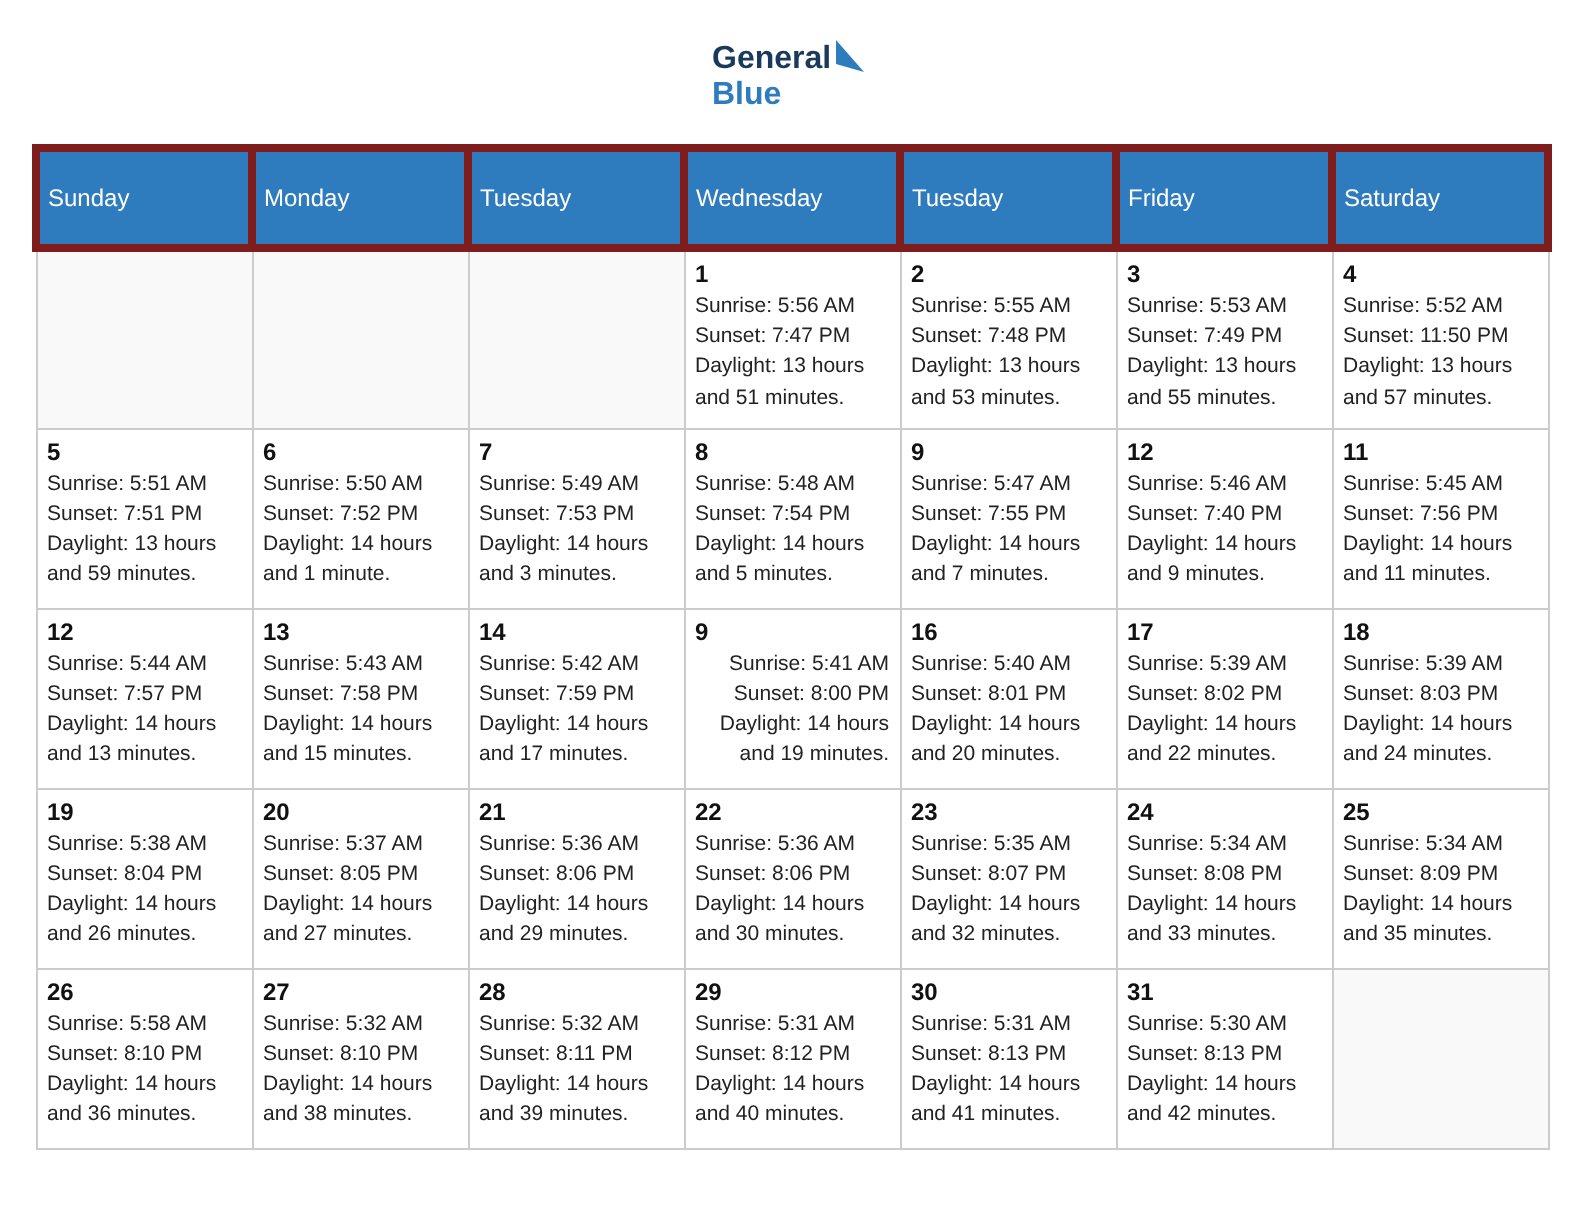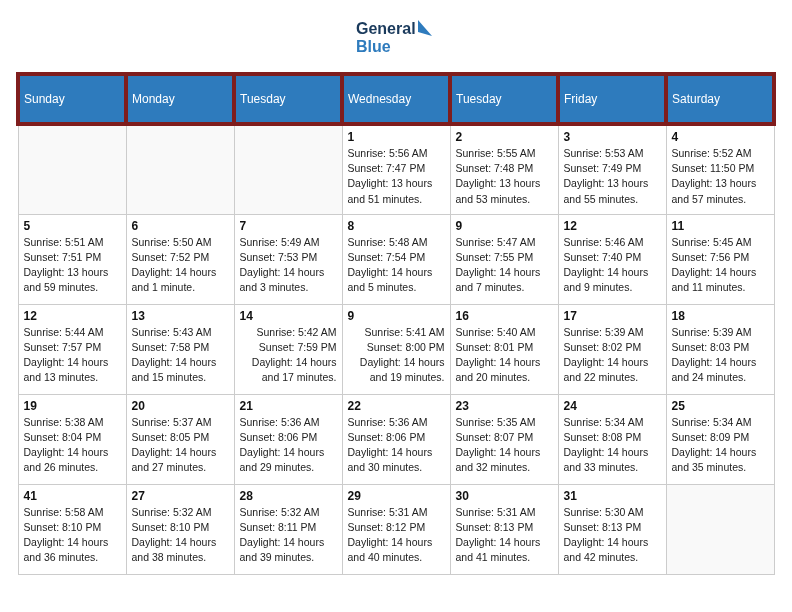--- a/index.html
+++ b/index.html
@@ -194,21 +194,21 @@
         </td>
         <td>
           <div class="day-num">13</div>
           <div class="day-info" style="white-space: pre-line;">Sunrise: 5:43 AM
 Sunset: 7:58 PM
 Daylight: 14 hours
 and 15 minutes.</div>
         </td>
         <td>
           <div class="day-num">14</div>
-          <div class="day-info" style="white-space: pre-line; text-align: right;">Sunrise: 5:42 AM
+          <div class="day-info" style="white-space: pre-line;">Sunrise: 5:42 AM
 Sunset: 7:59 PM
 Daylight: 14 hours
 and 17 minutes.</div>
         </td>
         <td>
           <div class="day-num">9</div>
           <div class="day-info" style="white-space: pre-line; text-align: right;">Sunrise: 5:41 AM
 Sunset: 8:00 PM
 Daylight: 14 hours
 and 19 minutes.</div>
@@ -281,21 +281,21 @@
         <td>
           <div class="day-num">25</div>
           <div class="day-info" style="white-space: pre-line;">Sunrise: 5:34 AM
 Sunset: 8:09 PM
 Daylight: 14 hours
 and 35 minutes.</div>
         </td>
       </tr>
       <tr>
         <td>
-          <div class="day-num">41</div>
+          <div class="day-num">26</div>
           <div class="day-info" style="white-space: pre-line;">Sunrise: 5:58 AM
 Sunset: 8:10 PM
 Daylight: 14 hours
 and 36 minutes.</div>
         </td>
         <td>
           <div class="day-num">27</div>
           <div class="day-info" style="white-space: pre-line;">Sunrise: 5:32 AM
 Sunset: 8:10 PM
 Daylight: 14 hours

